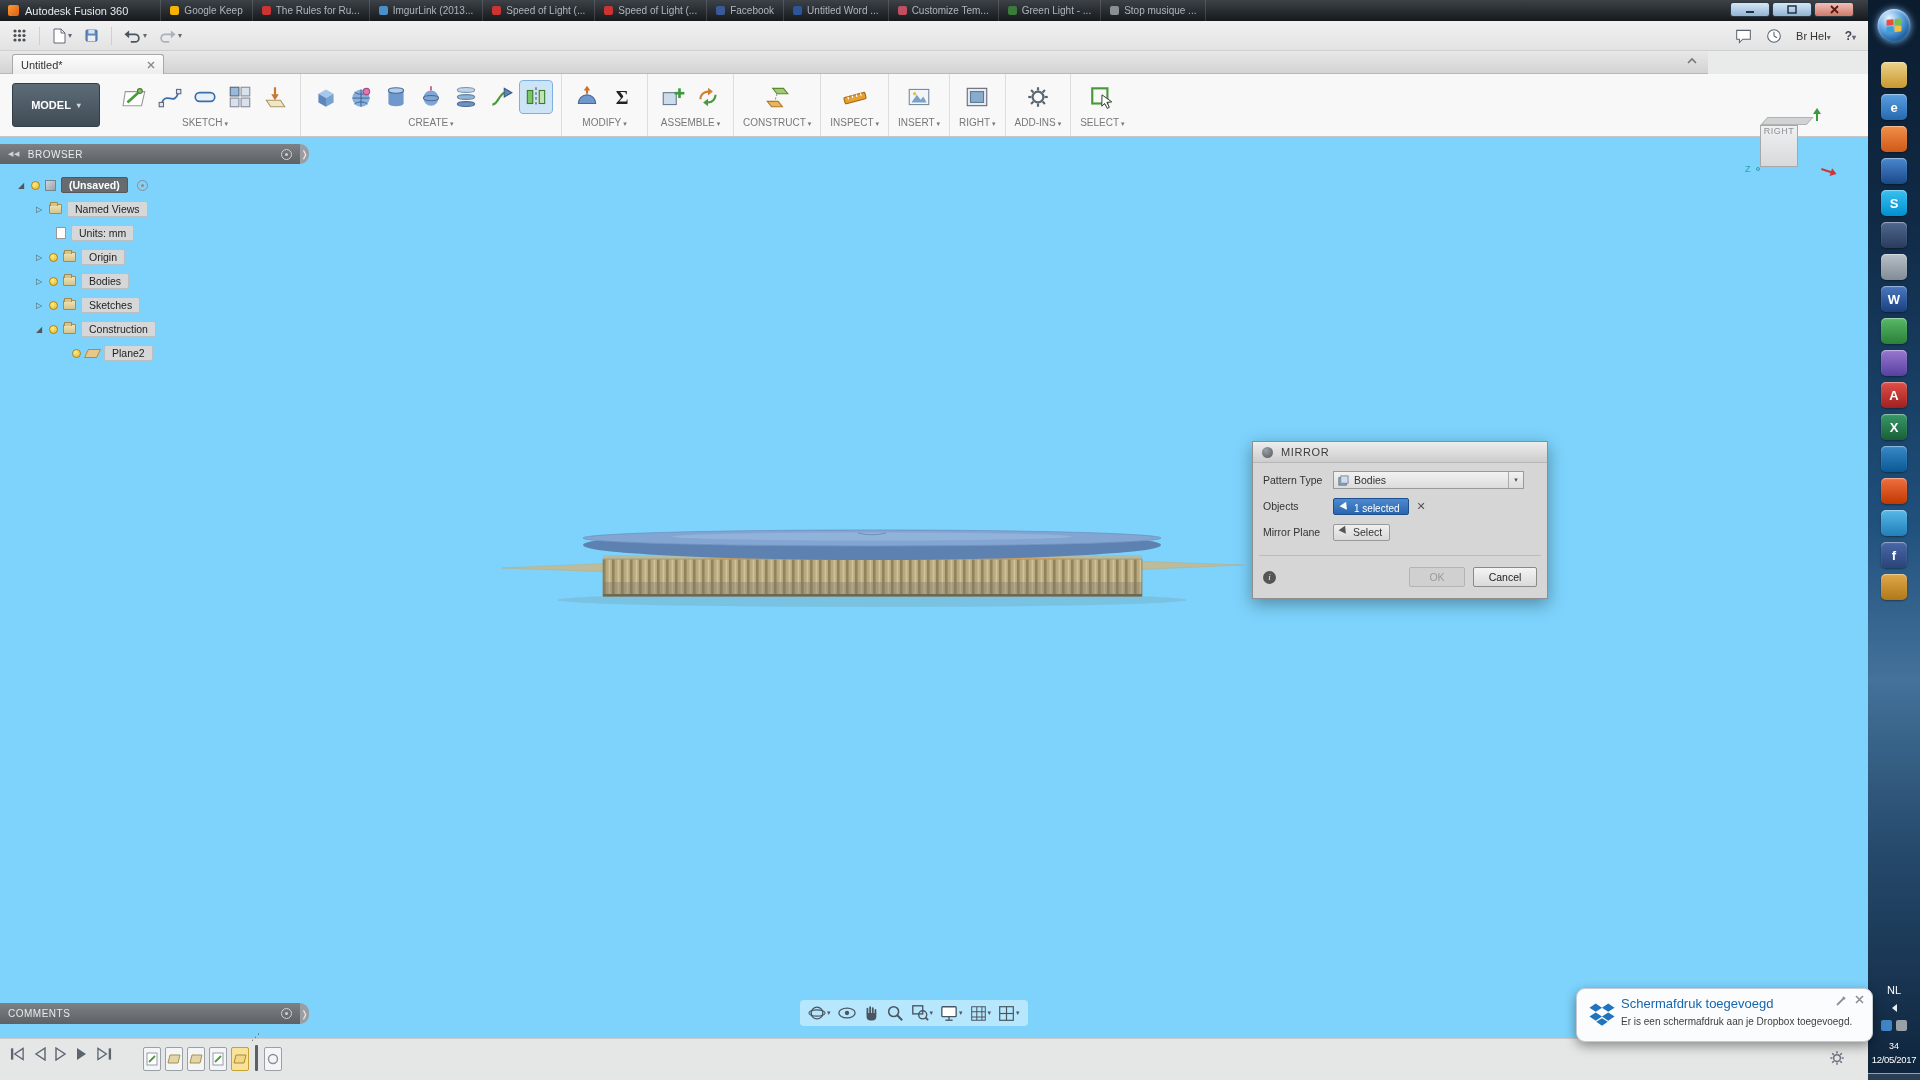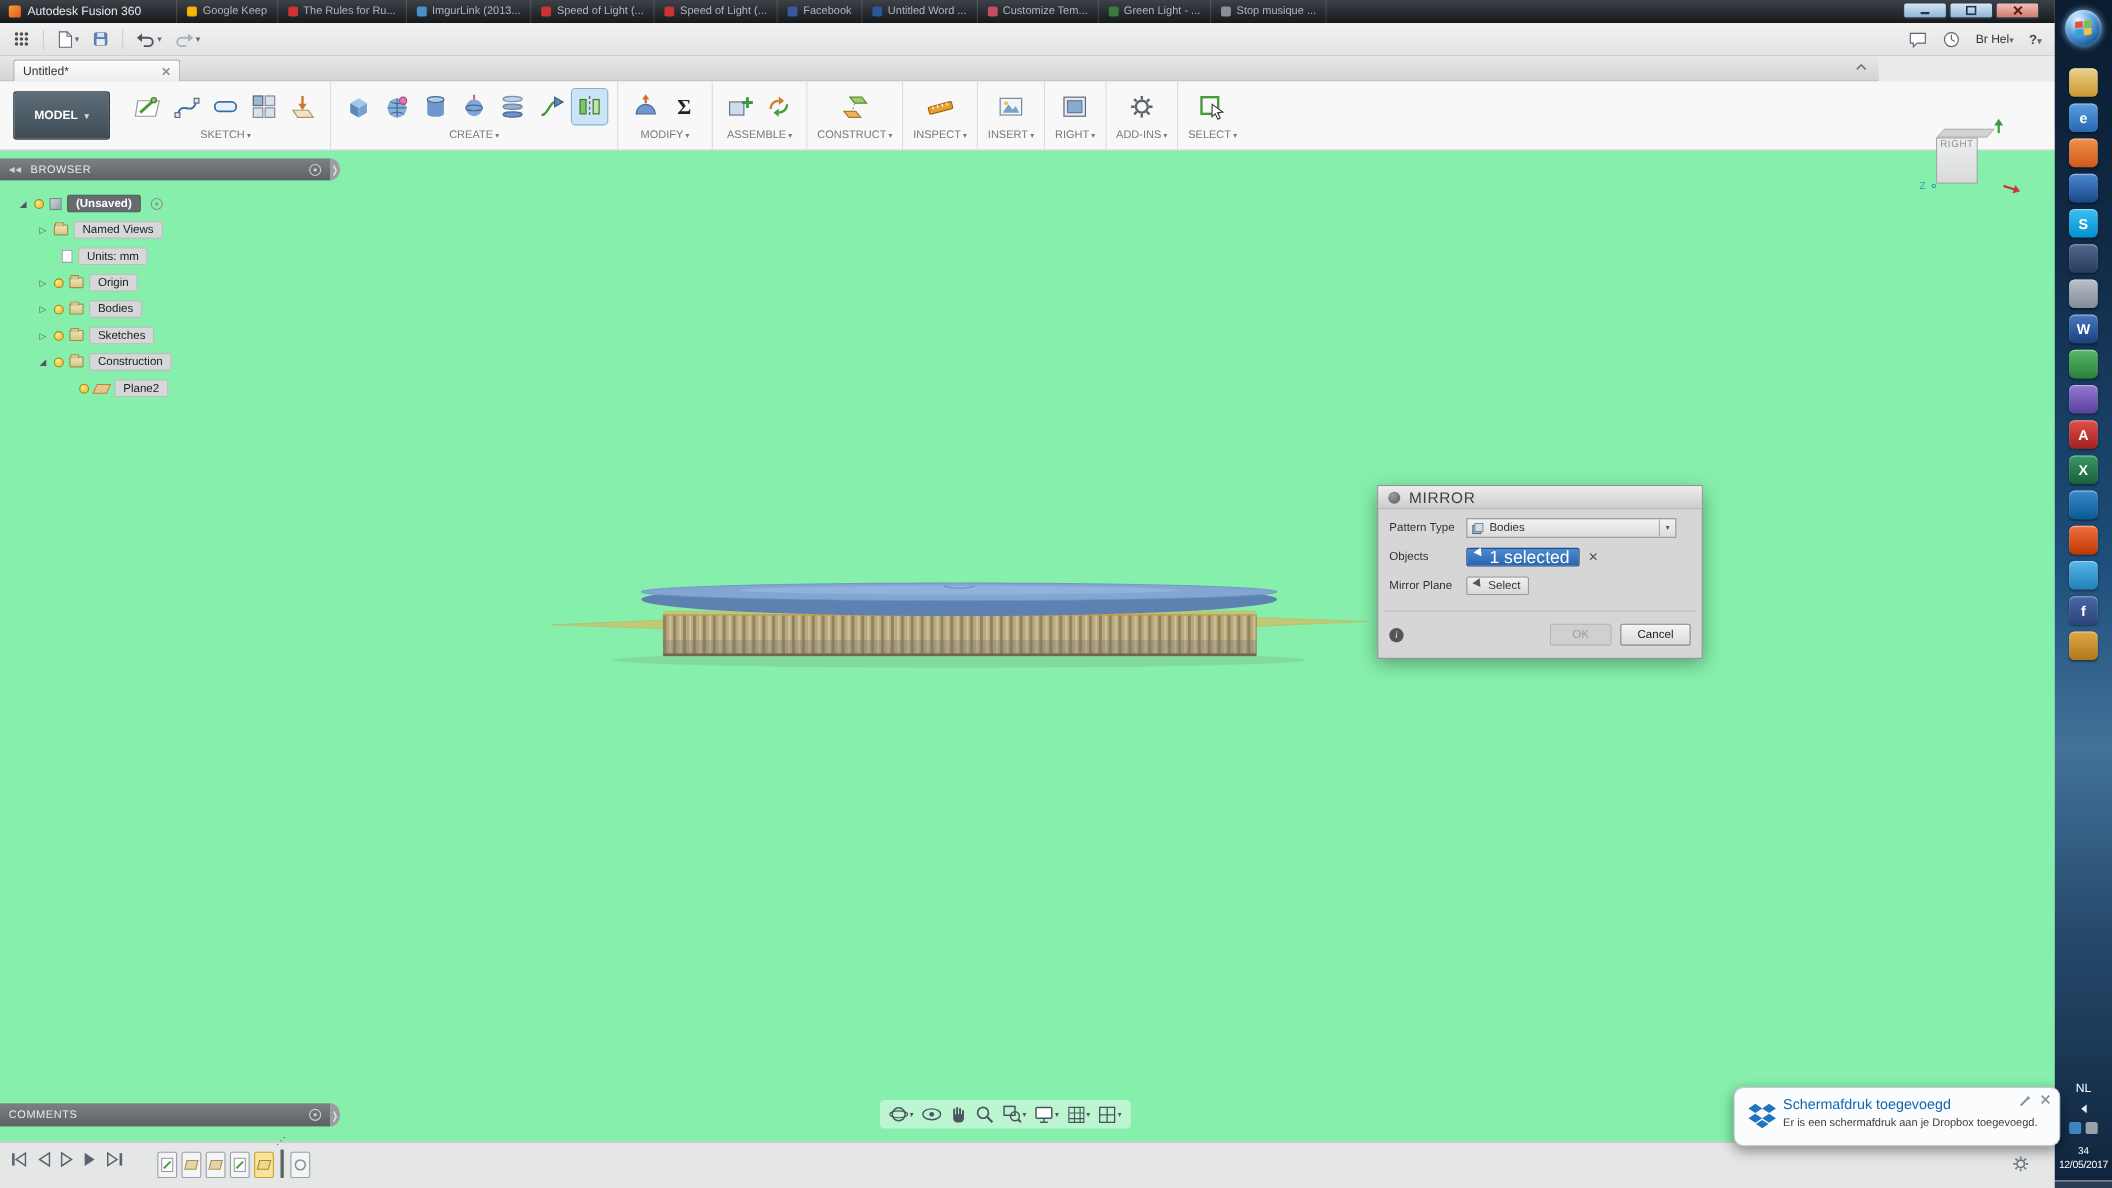--- a/index.html
+++ b/index.html
@@ -73,21 +73,21 @@
   .model-btn::after { content:"▾"; font-size:8px; color:#cfd6dc; }
   .rgroup { display:flex; flex-direction:column; align-items:center; padding:4px 9px 2px; }
   .rgroup + .rgroup { border-left:1px solid #ddd; }
   .ricons { display:flex; align-items:center; gap:3px; height:38px; }
   .ricon { width:32px; height:32px; display:flex; align-items:center; justify-content:center; border-radius:3px; }
   .ricon.active { background:#cde3f6; outline:1px solid #7fb0dd; }
   .rlabel { font-size:10px; color:#777; margin-top:1px; white-space:nowrap; }
   .rlabel::after { content:" ▾"; font-size:7px; }
 
   
-  .canvas { position:absolute; left:0; top:137px; width:1868px; height:901px; background:#86efac; }
+  .canvas { position:absolute; left:0; top:137px; width:1868px; height:901px; background:#7dd3fc; }
 
   
   .browser-hd { position:absolute; left:0; top:7px; width:300px; height:20px;
     background:linear-gradient(#7d8185,#5d6165); display:flex; align-items:center; color:#e9ebec;
     font-size:10px; letter-spacing:.5px; padding:0 8px; }
   .browser-hd .arrows { font-size:7px; margin-right:8px; color:#cfd2d5; }
   .hd-dot { margin-left:auto; width:11px; height:11px; border:1px solid #cfd2d5; border-radius:50%; position:relative; }
   .hd-dot::after { content:""; position:absolute; left:3px; top:3px; width:3px; height:3px; background:#cfd2d5; border-radius:50%; }
   .panel-handle { position:absolute; left:300px; top:7px; width:9px; height:20px; background:#9a9ea2;
     border-radius:0 9px 9px 0; color:#e8e8e8; font-size:9px; display:flex; align-items:center; justify-content:center; }
@@ -115,30 +115,30 @@
   .vc-zdot { position:absolute; left:4px; bottom:9px; width:4px; height:4px; border:1px solid #2aa2aa; border-radius:50%; }
   .vc-y { position:absolute; right:8px; top:-4px; width:2px; height:11px; background:#3a9a3c; }
   .vc-y::before { content:""; position:absolute; left:-3px; top:-6px; border:4px solid transparent; border-bottom:6px solid #3a9a3c; }
   .vc-x { position:absolute; right:-8px; bottom:8px; width:13px; height:2px; background:#c83a3a; transform:rotate(18deg); }
   .vc-x::after { content:""; position:absolute; right:-7px; top:-3px; border:4px solid transparent; border-left:6px solid #c83a3a; }
 
   
   .dialog { position:absolute; left:1252px; top:441px; width:296px; height:158px; background:#d6d6d6;
     border:1px solid #8e8e8e; box-shadow:0 5px 16px rgba(0,0,0,.35); font-size:10.5px; color:#333; }
   .dlg-hd { height:21px; background:linear-gradient(#ededed,#cdcdcd); border-bottom:1px solid #b8b8b8;
-    display:flex; align-items:center; gap:8px; padding:0 9px; font-size:14px; color:#3c3c3c; letter-spacing:.6px; }
+    display:flex; align-items:center; gap:8px; padding:0 9px; font-size:11px; color:#3c3c3c; letter-spacing:.6px; }
   .dlg-gear { width:11px; height:11px; border-radius:50%; background:radial-gradient(circle at 35% 30%,#9aa0a6,#53585d); }
   .dlg-row { position:absolute; left:0; width:100%; height:22px; display:flex; align-items:center; }
   .dlg-label { width:80px; padding-left:10px; color:#333; }
   .dlg-select { width:191px; height:18px; background:linear-gradient(#f2f2f2,#dcdcdc); border:1px solid #999;
     display:flex; align-items:center; gap:5px; padding:0 4px; position:relative; }
   .dlg-select .ddbtn { position:absolute; right:0; top:0; width:15px; height:16px; border-left:1px solid #aaa;
     display:flex; align-items:center; justify-content:center; font-size:7px; color:#555; }
   .chip-blue { height:17px; background:linear-gradient(#4d8ad2,#2a66ad); border:1px solid #1d4f8c; border-radius:2px;
-    color:#fff; display:flex; align-items:flex-start; gap:4px; padding:0 8px; font-size:16px; }
+    color:#fff; display:flex; align-items:flex-end; gap:4px; padding:0 8px; font-size:10px; }
   .xbtn { margin-left:8px; color:#555; font-size:11px; }
   .sel-btn { height:17px; background:linear-gradient(#f0f0f0,#d8d8d8); border:1px solid #999; border-radius:2px;
     display:flex; align-items:center; gap:4px; padding:0 7px; color:#333; }
   .cursor-g { width:0; height:0; border:4px solid transparent; border-top:7px solid #fff; transform:rotate(-35deg); }
   .cursor-d { width:0; height:0; border:4px solid transparent; border-top:7px solid #555; transform:rotate(-35deg); }
   .dlg-div { position:absolute; left:6px; right:6px; top:113px; border-top:1px solid #bbb; }
   .dlg-foot { position:absolute; left:0; top:120px; width:100%; height:30px; display:flex; align-items:center; }
   .info-ic { width:13px; height:13px; margin-left:10px; border-radius:50%; background:#555; color:#eee; font-size:9px;
     display:flex; align-items:center; justify-content:center; font-family:"Liberation Serif",serif; font-style:italic; }
   .btn { height:20px; border-radius:2px; display:flex; align-items:center; justify-content:center; font-size:10.5px; }

